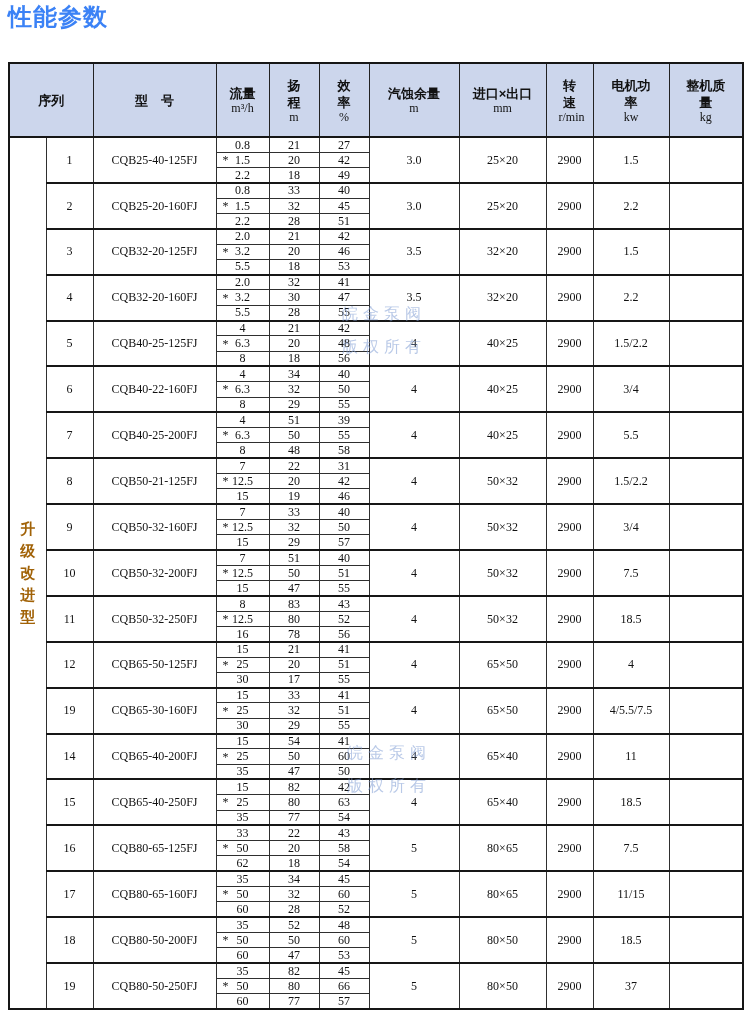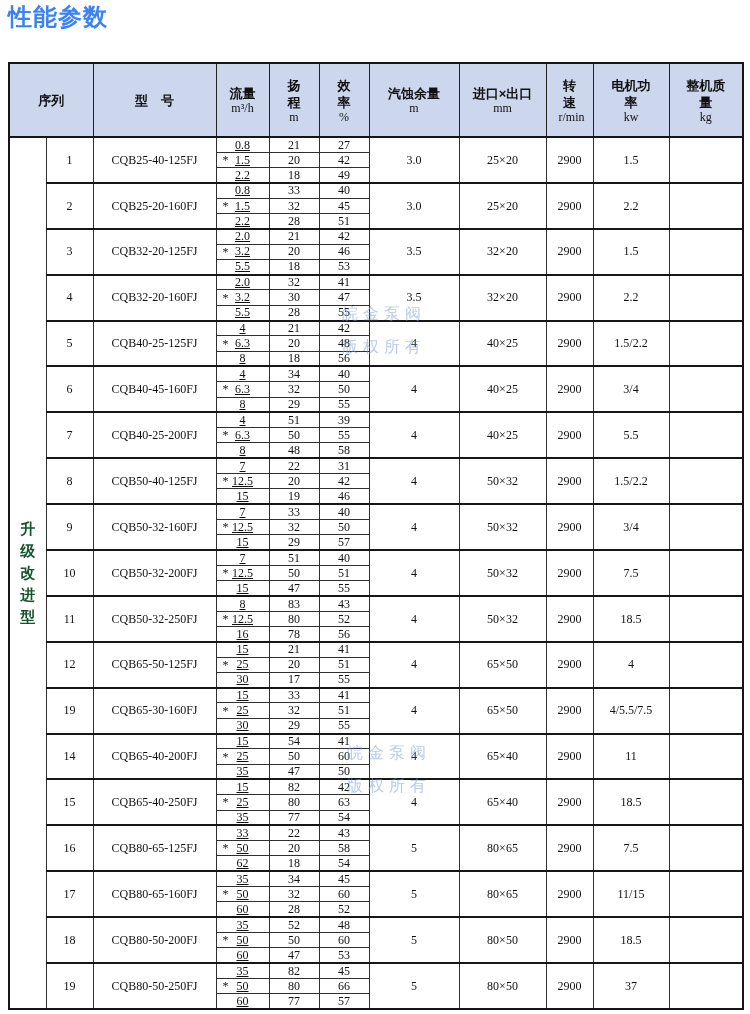--- a/index.html
+++ b/index.html
@@ -22,27 +22,27 @@
     height:48px;padding:12px;vertical-align:middle;text-align:center;font-weight:normal;
   }
   .hl{display:block;font-family:"Liberation Sans", sans-serif;font-weight:bold;font-size:13px;color:#111;line-height:17px;}
   .hu{display:block;font-size:12px;color:#111;line-height:13px;}
   #perf tbody tr{height:15.3px;}
   #perf td{
     border:1px solid #2f2f2f;padding:0;text-align:center;vertical-align:middle;
     font-size:12px;color:#111;line-height:1.05;
   }
   #perf tr.g td{border-top:2px solid #161616;}
-  td.flow{position:relative;text-decoration:underline;}
+  td.flow{position:relative;}
   .star{position:absolute;left:6px;top:50%;transform:translateY(-50%);font-size:12px;}
   td.vcell{vertical-align:middle;}
   .vtext{
     width:17px;margin:0 auto;word-break:break-all;
     font-family:"Liberation Sans", sans-serif;font-size:15px;font-weight:bold;
-    line-height:22px;color:#14532d;text-align:center;
+    line-height:22px;color:#a16207;text-align:center;
   }
   .wm{
     position:absolute;z-index:5;pointer-events:none;
     font-family:"Liberation Sans", sans-serif;
     color:rgba(128,156,211,0.55);font-size:16px;line-height:33px;letter-spacing:5px;
     white-space:nowrap;
   }
   .wm span{display:block;}
   #wm1{left:342px;top:297px;}
   #wm2{left:347px;top:736px;}
@@ -217,21 +217,21 @@
         <td>20</td>
         <td>48</td>
       </tr>
       <tr class="s">
         <td class="flow"><span>8</span></td>
         <td>18</td>
         <td>56</td>
       </tr>
       <tr class="g">
         <td rowspan="3">6</td>
-        <td rowspan="3">CQB40-45-160FJ</td>
+        <td rowspan="3">CQB40-22-160FJ</td>
         <td class="flow"><span>4</span></td>
         <td>34</td>
         <td>40</td>
         <td rowspan="3">4</td>
         <td rowspan="3">40×25</td>
         <td rowspan="3">2900</td>
         <td rowspan="3">3/4</td>
         <td rowspan="3"></td>
       </tr>
       <tr class="s">
@@ -261,21 +261,21 @@
         <td>50</td>
         <td>55</td>
       </tr>
       <tr class="s">
         <td class="flow"><span>8</span></td>
         <td>48</td>
         <td>58</td>
       </tr>
       <tr class="g">
         <td rowspan="3">8</td>
-        <td rowspan="3">CQB50-40-125FJ</td>
+        <td rowspan="3">CQB50-21-125FJ</td>
         <td class="flow"><span>7</span></td>
         <td>22</td>
         <td>31</td>
         <td rowspan="3">4</td>
         <td rowspan="3">50×32</td>
         <td rowspan="3">2900</td>
         <td rowspan="3">1.5/2.2</td>
         <td rowspan="3"></td>
       </tr>
       <tr class="s">

